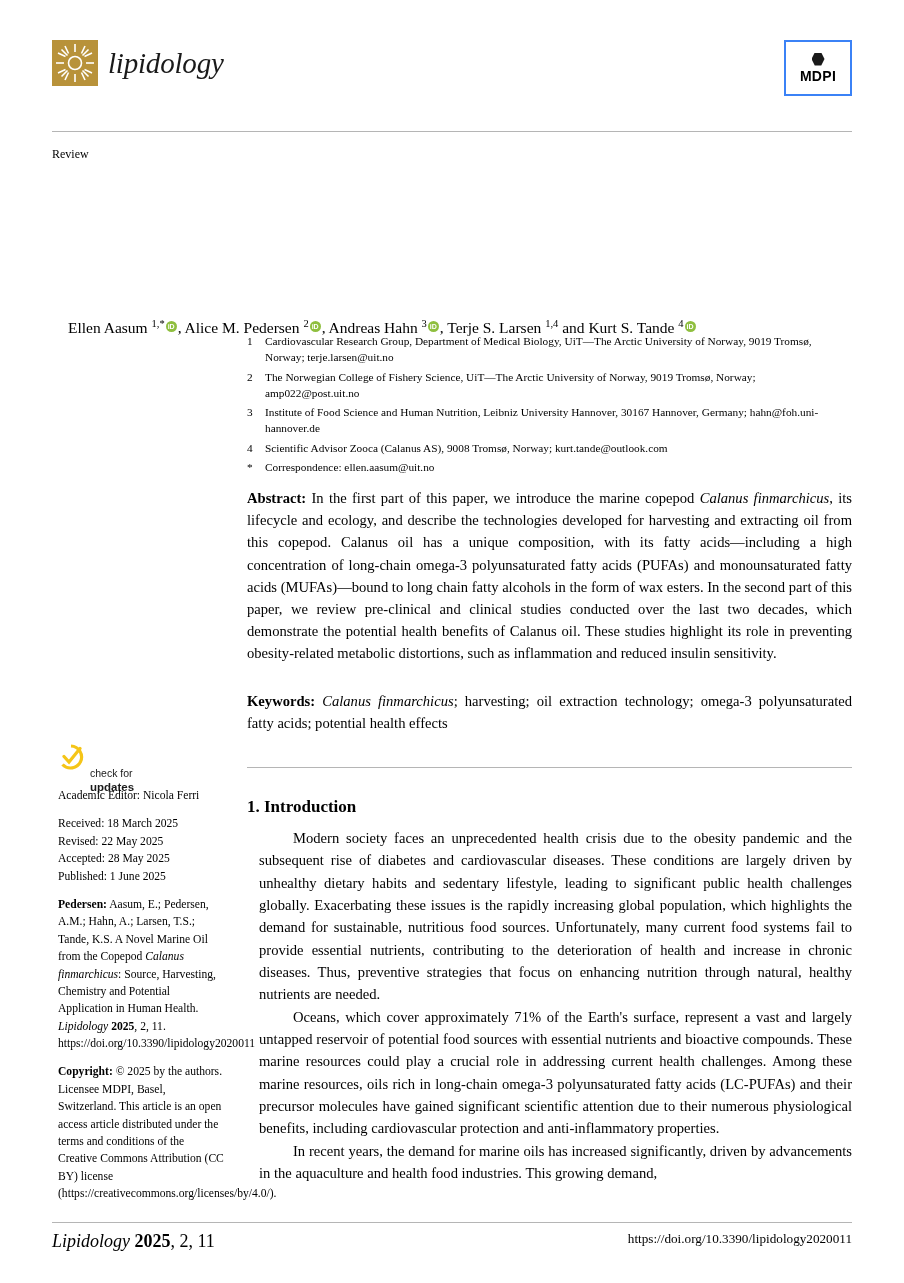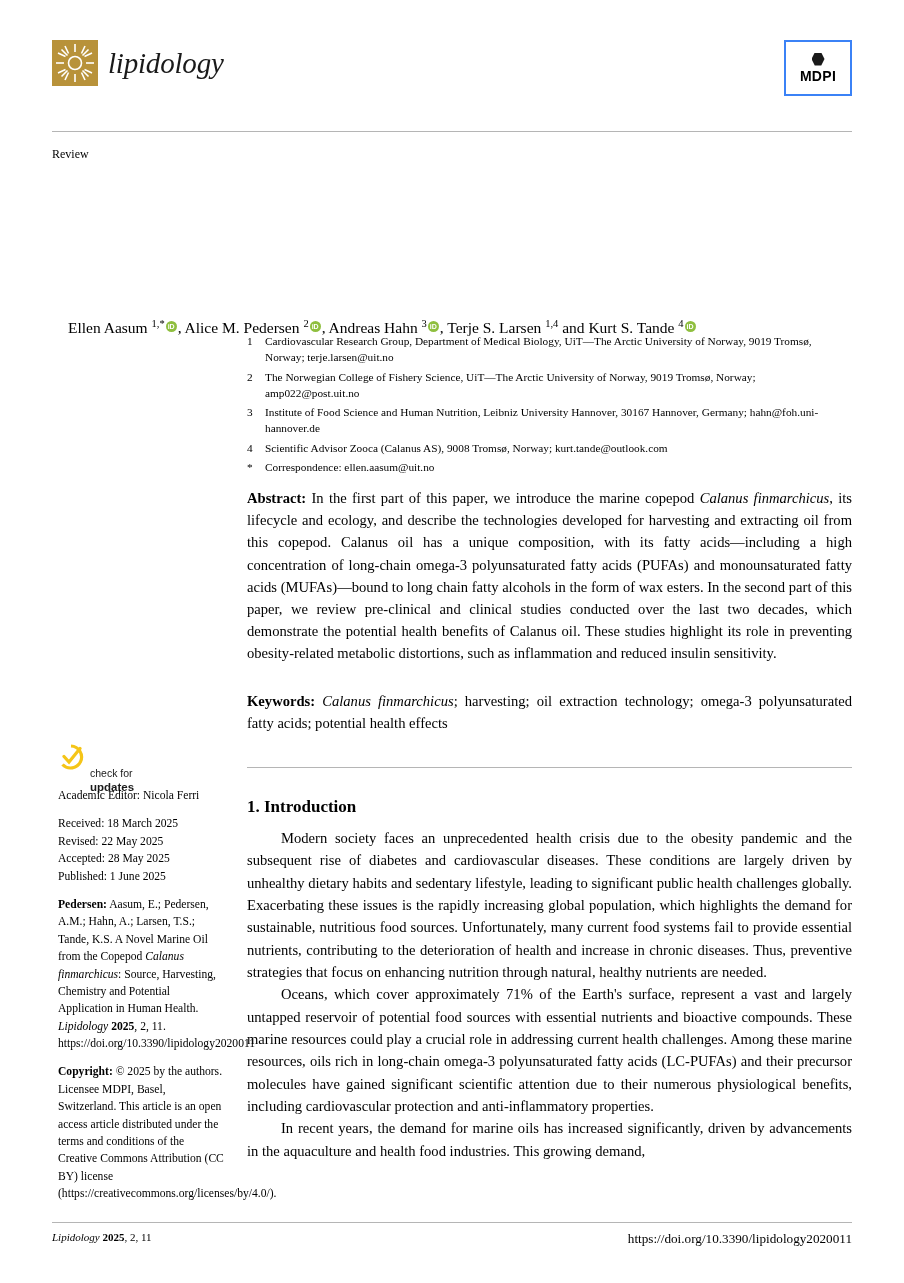--- a/index.html
+++ b/index.html
@@ -192,21 +192,21 @@
   }
   .body-text {
     position: absolute;
     left: 247px;
     top: 827px;
     width: 605px;
     font-size: 14.6px;
     line-height: 1.53;
     text-align: justify;
   }
-  .body-text p { margin: 0 0 0 0; text-indent: 34px; }
+  .body-text p { margin: 0 0 0 12px; text-indent: 34px; }
 
   
   .checkmark-badge {
     position: absolute;
     left: 58px;
     top: 742px;
     width: 175px;
     height: 34px;
   }
   .check-circle {
@@ -243,21 +243,21 @@
     left: 52px;
     top: 1222px;
     width: 800px;
     height: 1px;
     background: #b5b5b5;
   }
   .footer-left {
     position: absolute;
     left: 52px;
     top: 1231px;
-    font-size: 11px;
+    font-size: 18px;
   }
   .footer-left .it { font-style: italic; }
   .footer-left b { font-weight: bold; }
   .footer-right {
     position: absolute;
     right: 52px;
     top: 1231px;
     font-size: 13.2px;
   }
 </style>

